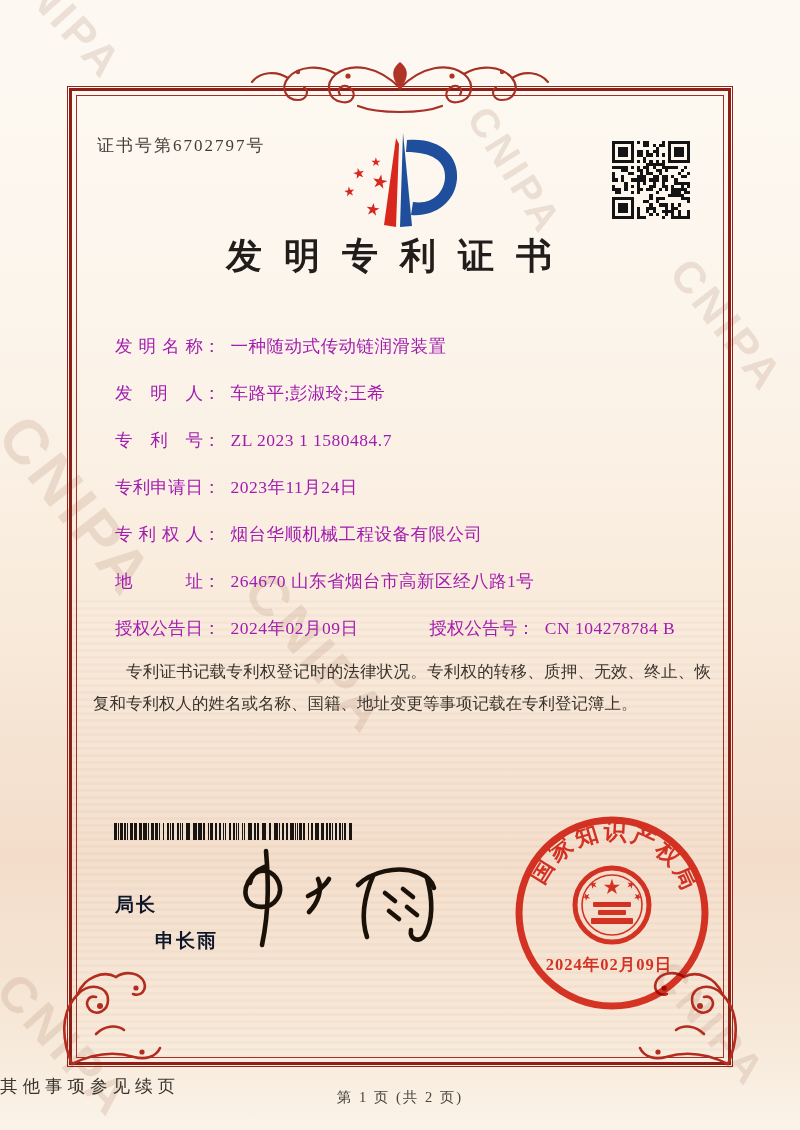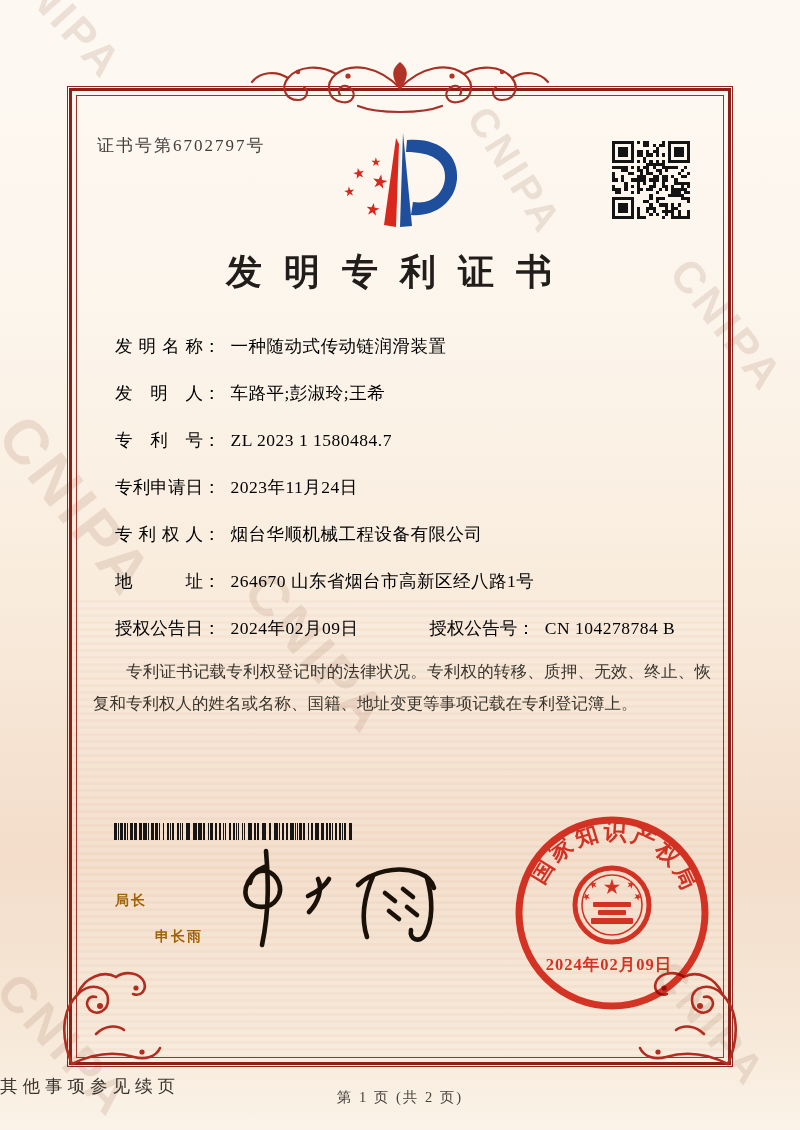--- a/index.html
+++ b/index.html
@@ -14,32 +14,32 @@
     pointer-events:none;}
   
   .frame{position:absolute;left:67px;top:86px;width:664px;height:979px;border:1px solid #93251c;}
   .frame::before{content:"";position:absolute;inset:1px;border:3px solid #8e1f17;}
   .frame::after{content:"";position:absolute;inset:8px;border:1px solid #a23229;}
   .wm{position:absolute;font-family:"Liberation Sans","DejaVu Sans",sans-serif;font-weight:bold;
       color:rgba(178,138,112,.22);letter-spacing:4px;white-space:nowrap;pointer-events:none;}
   .cert-no{position:absolute;left:97px;top:134px;font-size:17px;letter-spacing:2px;color:#433d38;text-align:center;}
   .qr{position:absolute;left:612px;top:141px;width:78px;height:78px;}
   .logo{position:absolute;left:336px;top:126px;width:132px;height:112px;}
-  .title{position:absolute;left:0;top:248px;width:100%;text-align:center;
+  .title{position:absolute;left:0;top:232px;width:100%;text-align:center;
          font-size:36px;font-weight:bold;letter-spacing:22px;margin-right:-22px;color:#211d1a;}
-  .frow{position:absolute;left:115px;font-size:17.5px;white-space:nowrap;color:#000000;}
+  .frow{position:absolute;left:115px;font-size:17.5px;white-space:nowrap;color:#a21caf;}
   .flabel{display:inline-block;width:88px;text-align:justify;text-align-last:justify;vertical-align:bottom;}
   .fcolon{display:inline-block;margin-right:10px;}
   .fval{letter-spacing:.5px;}
   .paras{position:absolute;left:93px;top:656px;width:618px;font-size:16.5px;line-height:1.92;
          text-align:justify;color:#3a342d;}
   .paras p{margin:0;text-indent:2em;}
   .barcode{position:absolute;left:114px;top:823px;width:238px;height:17px;}
-  .officer{position:absolute;left:115px;font-size:14px;font-weight:bold;
-           font-family:"Liberation Sans","DejaVu Sans",sans-serif;color:#a16207;letter-spacing:2px;}
+  .officer{position:absolute;left:115px;font-size:19px;font-weight:bold;
+           font-family:"Liberation Sans","DejaVu Sans",sans-serif;color:#0f172a;letter-spacing:2px;}
   .t-juzhang{top:892px;} .t-name{top:928px;padding-left:40px;}
   .signature{position:absolute;left:220px;top:845px;width:240px;height:105px;}
   .seal{position:absolute;left:509px;top:810px;width:206px;height:206px;opacity:.93;mix-blend-mode:multiply;}
   .page-note{position:absolute;left:0;top:1088px;width:100%;text-align:center;font-size:14.5px;
              letter-spacing:2px;color:#4a443d;}
   .cont-note{position:absolute;left:0;top:1074px;width:100%;text-align:left;font-size:17.5px;
              letter-spacing:5px;color:#3a342d;}
   .flourish{position:absolute;pointer-events:none;}
   .fl-top{left:238px;top:50px;width:324px;height:76px;}
   .fl-bl{left:50px;top:964px;width:122px;height:108px;}

